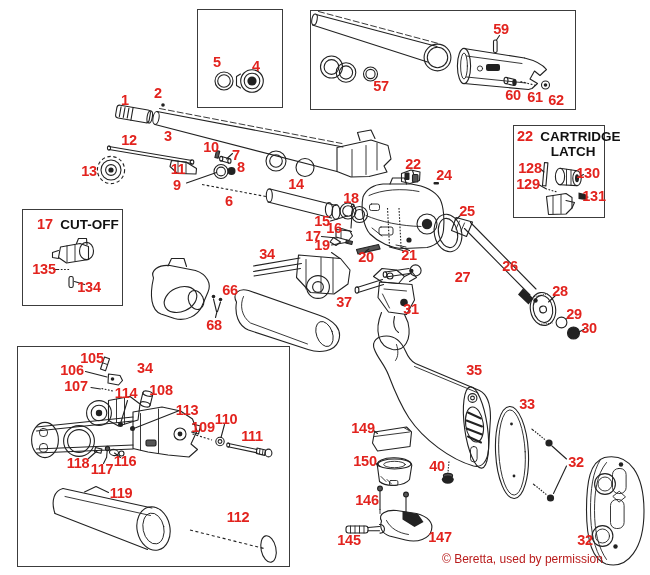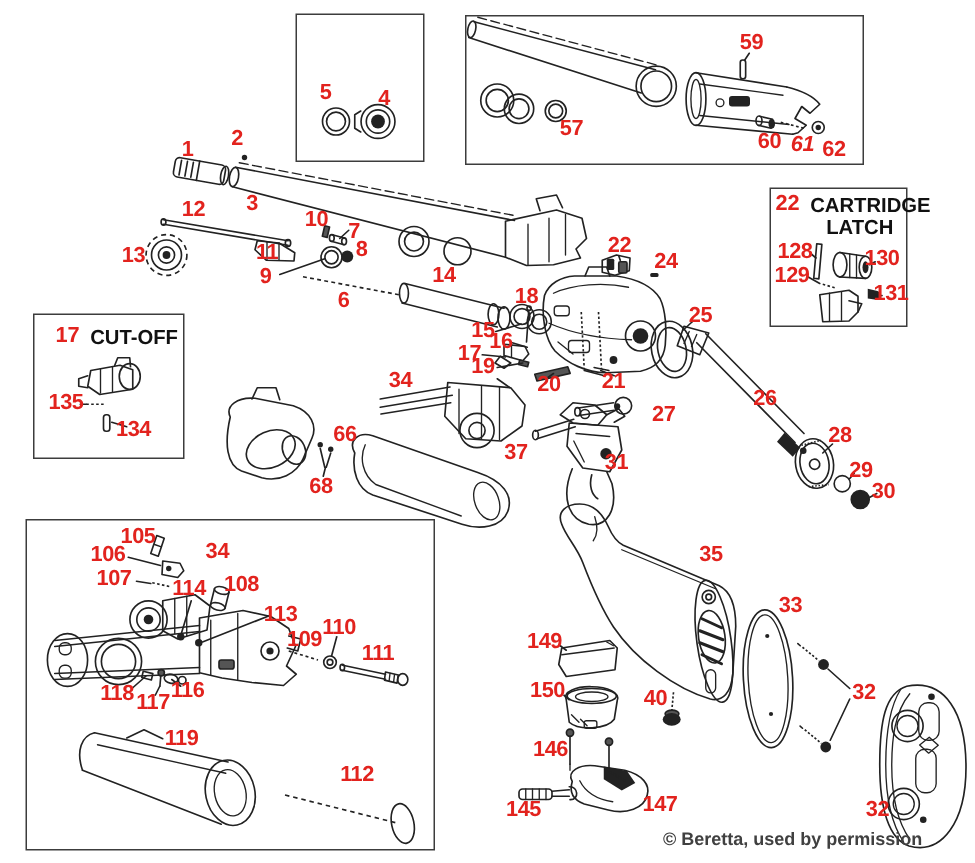--- a/index.html
+++ b/index.html
@@ -14,21 +14,21 @@
   .ln .w2{stroke-width:2;}
   .ln .coil{stroke-linecap:butt;}
   #callout-layer{position:absolute;left:0;top:0;width:100%;height:100%;}
   .callout{position:absolute;transform:translate(-50%,-50%);font-size:14.5px;font-weight:700;
            color:#e2231e;line-height:1;white-space:nowrap;letter-spacing:-0.3px;}
   .box-title{position:absolute;display:flex;gap:7px;font-weight:700;align-items:flex-start;}
   .t-num{color:#e2231e;font-size:14.5px;line-height:1.05;}
   .t-text{color:#111;font-size:13.5px;line-height:1.12;}
   #box-cartridge-latch .t-text{width:66px;text-align:center;}
   #box-bolt-carrier .t-text{font-size:14px;}
-  .copyright{position:absolute;left:442px;top:552px;font-size:12px;font-weight:700;color:#404040;
+  .copyright{position:absolute;left:442px;top:552px;font-size:12px;font-weight:400;color:#b91c1c;
              white-space:nowrap;}
 </style>
 </head>
 <body>
 
 <div class="canvas">
 
   <div class="box" id="box-gas-piston" style="left:197px;top:9px;width:86px;height:99px;"></div>
   <div class="box" id="box-barrel-assembly" style="left:310px;top:10px;width:266px;height:100px;"></div>
   <div class="box" id="box-cartridge-latch" style="left:513px;top:125px;width:92px;height:93px;">
@@ -511,36 +511,36 @@
       <span class="callout" style="left: 334px; top: 228px;">16</span>
       <span class="callout" style="left: 313px; top: 236px;">17</span>
       <span class="callout" style="left: 351px; top: 198px;">18</span>
       <span class="callout" style="left: 322px; top: 245px;">19</span>
       <span class="callout" style="left: 366px; top: 257px;">20</span>
       <span class="callout" style="left: 409px; top: 255px;">21</span>
       <span class="callout" style="left: 413px; top: 164px;">22</span>
       <span class="callout" style="left: 444px; top: 175px;">24</span>
       <span class="callout" style="left: 467px; top: 211px;">25</span>
       <span class="callout" style="left: 510px; top: 266px;">26</span>
-      <span class="callout" style="left: 424px; top: 277px; padding-left: 37px;">27</span>
+      <span class="callout" style="left: 444px; top: 277px; padding-left: 37px;">27</span>
       <span class="callout" style="left: 560px; top: 291px;">28</span>
       <span class="callout" style="left: 574px; top: 314px;">29</span>
       <span class="callout" style="left: 589px; top: 328px;">30</span>
       <span class="callout" style="left: 411px; top: 309px;">31</span>
       <span class="callout" style="left: 576px; top: 462px;">32</span>
       <span class="callout" style="left: 527px; top: 404px;">33</span>
       <span class="callout" style="left: 267px; top: 254px;">34</span>
       <span class="callout" style="left: 474px; top: 370px;">35</span>
       <span class="callout" style="left: 585px; top: 540px;">32</span>
       <span class="callout" style="left: 344px; top: 302px;">37</span>
       <span class="callout" style="left: 437px; top: 466px;">40</span>
       <span class="callout" style="left: 381px; top: 86px;">57</span>
       <span class="callout" style="left: 501px; top: 29px;">59</span>
       <span class="callout" style="left: 513px; top: 95px;">60</span>
-      <span class="callout" style="left: 535px; top: 97px; font-style: italic;">61</span>
+      <span class="callout" style="left: 535px; top: 97px;">61</span>
       <span class="callout" style="left: 556px; top: 100px;">62</span>
       <span class="callout" style="left: 230px; top: 290px;">66</span>
       <span class="callout" style="left: 214px; top: 325px;">68</span>
       <span class="callout" style="left: 92px; top: 358px;">105</span>
       <span class="callout" style="left: 72px; top: 370px;">106</span>
       <span class="callout" style="left: 76px; top: 386px;">107</span>
       <span class="callout" style="left: 161px; top: 390px;">108</span>
       <span class="callout" style="left: 203px; top: 427px;">109</span>
       <span class="callout" style="left: 226px; top: 419px;">110</span>
       <span class="callout" style="left: 252px; top: 436px;">111</span>

